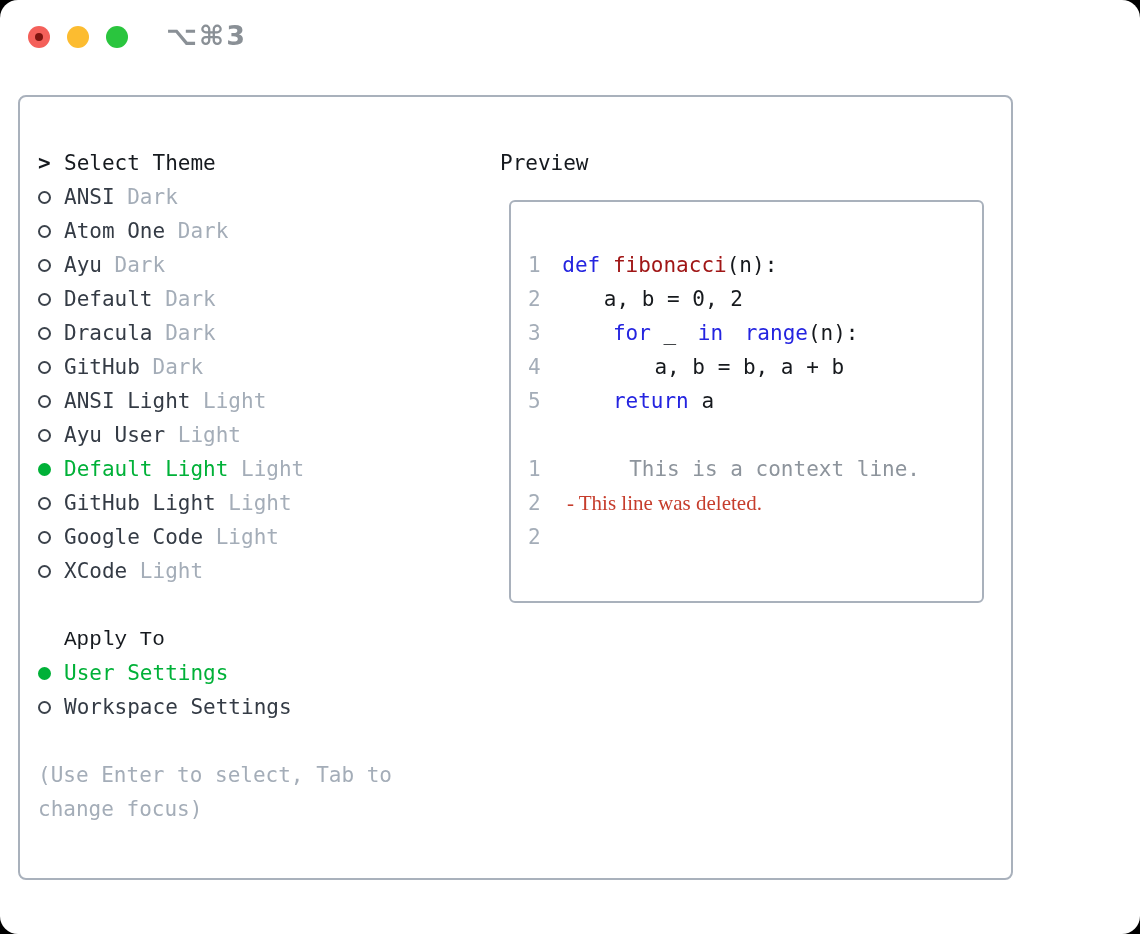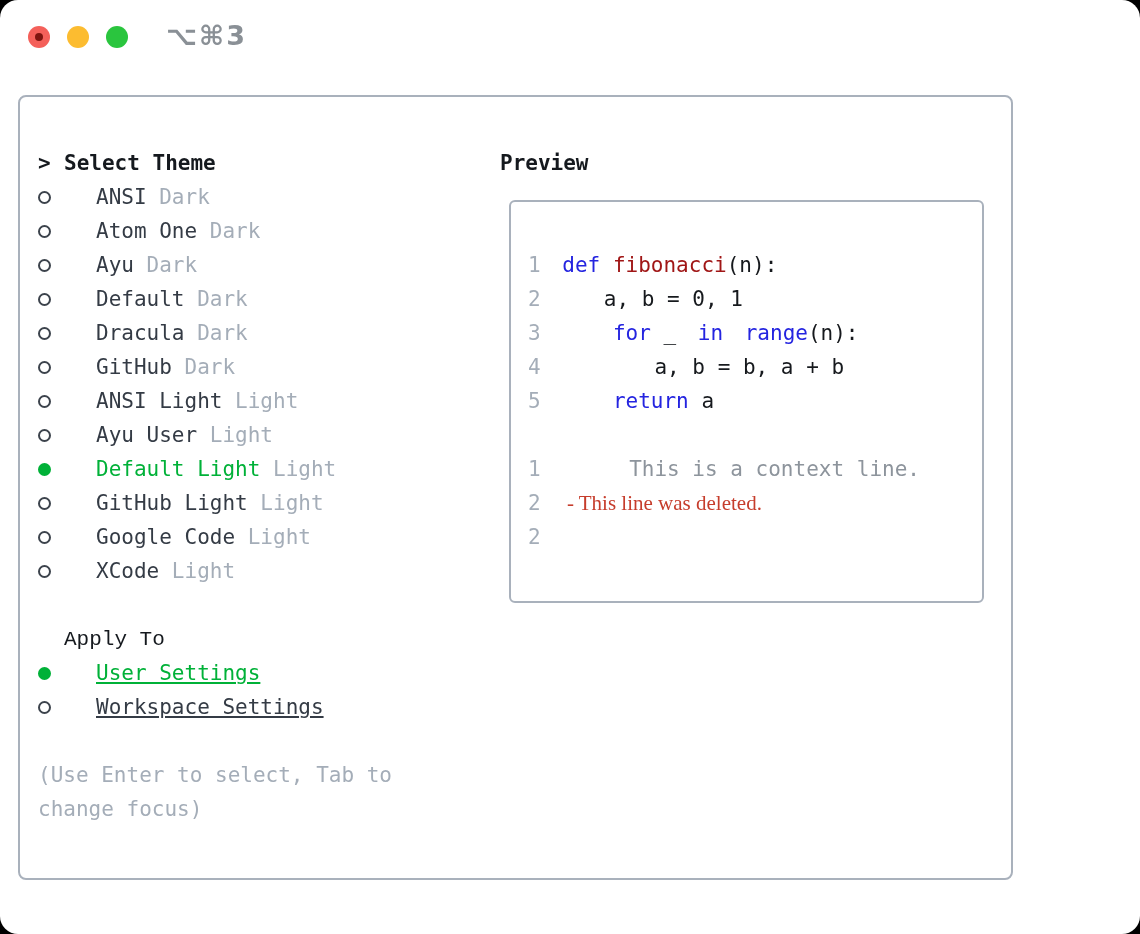--- a/index.html
+++ b/index.html
@@ -38,28 +38,28 @@
   }
   
   .panel {
     position:absolute; left:18px; top:95px; width:995px; height:785px;
     border:2px solid var(--border-gray); border-radius:8px; background:#fff;
   }
   .row { height:34px; display:flex; align-items:center; white-space:pre; font-size:21px; color:var(--text-dark); }
   .spacer-row { height:34px; }
   .prefix { width:26px; display:flex; align-items:center; flex:0 0 26px; }
   .cursor { font-weight:bold; color:var(--header-black); }
-  .htext { font-weight:bold; color:var(--header-black); }
+  .htext { font-weight:normal; color:var(--header-black); }
   .radio { width:13px; height:13px; border:2px solid #3c434c; border-radius:50%; display:inline-block; }
   .radio.on { background:var(--accent-green); border-color:var(--accent-green); }
-  .iname { color:var(--text-dark);margin-left:32px; }
+  .iname { color:var(--text-dark); }
   .item.sel .iname { color:var(--accent-green); }
   .itag { color:var(--muted-gray); }
   .apply-header { color:var(--header-black);font-family:Liberation Mono, monospace; }
-  .opt .iname { color:var(--text-dark);text-decoration:underline; }
+  .opt .iname { color:var(--text-dark); }
   .opt.sel .iname { color:var(--accent-green); }
   .hint { color:var(--muted-gray); }
   .left-col { position:absolute; left:18px; top:49px; }
   
   .preview-header { position:absolute; left:480px; top:49px; }
   .preview-box {
     position:absolute; left:489px; top:103px; width:475px; height:403px;
     border:2px solid var(--border-gray); border-radius:6px;
     padding:46px 0 0 17px; overflow:hidden;
   }
@@ -129,21 +129,21 @@
       <div class="row hint">change focus)</div>
     </div>
 
     <div class="preview-header row">
       <span class="htext">Preview</span>
     </div>
 
     <div class="preview-box">
       <div id="preview-code">
           <div class="code-line"><span class="lnum">1</span><span class="tk-pl"> </span><span class="tk-kw">def</span><span class="tk-pl"> </span><span class="tk-fn">fibonacci</span><span class="tk-pl">(n):</span></div>
-          <div class="code-line"><span class="lnum">2</span><span class="tk-pl">     a, b = 0, 1</span></div>
+          <div class="code-line"><span class="lnum">2</span><span class="tk-pl">     a, b = 0, 2</span></div>
           <div class="code-line"><span class="lnum">3</span><span class="tk-pl">     </span><span class="tk-kw">for</span><span class="tk-pl"> _ </span><span class="tk-kw">in</span><span class="tk-pl"> </span><span class="tk-kw">range</span><span class="tk-pl">(n):</span></div>
           <div class="code-line"><span class="lnum">4</span><span class="tk-pl">         a, b = b, a + b</span></div>
           <div class="code-line"><span class="lnum">5</span><span class="tk-pl">     </span><span class="tk-kw">return</span><span class="tk-pl"> a</span></div>
           <div class="code-line"><span class="lnum"></span></div>
           <div class="code-line"><span class="lnum">1</span><span class="tk-ctx">       This is a context line.</span></div>
           <div class="code-line"><span class="lnum">2</span><span class="tk-del">     - This line was deleted.</span></div>
           <div class="code-line"><span class="lnum">2</span></div>
         </div>
     </div>
 

